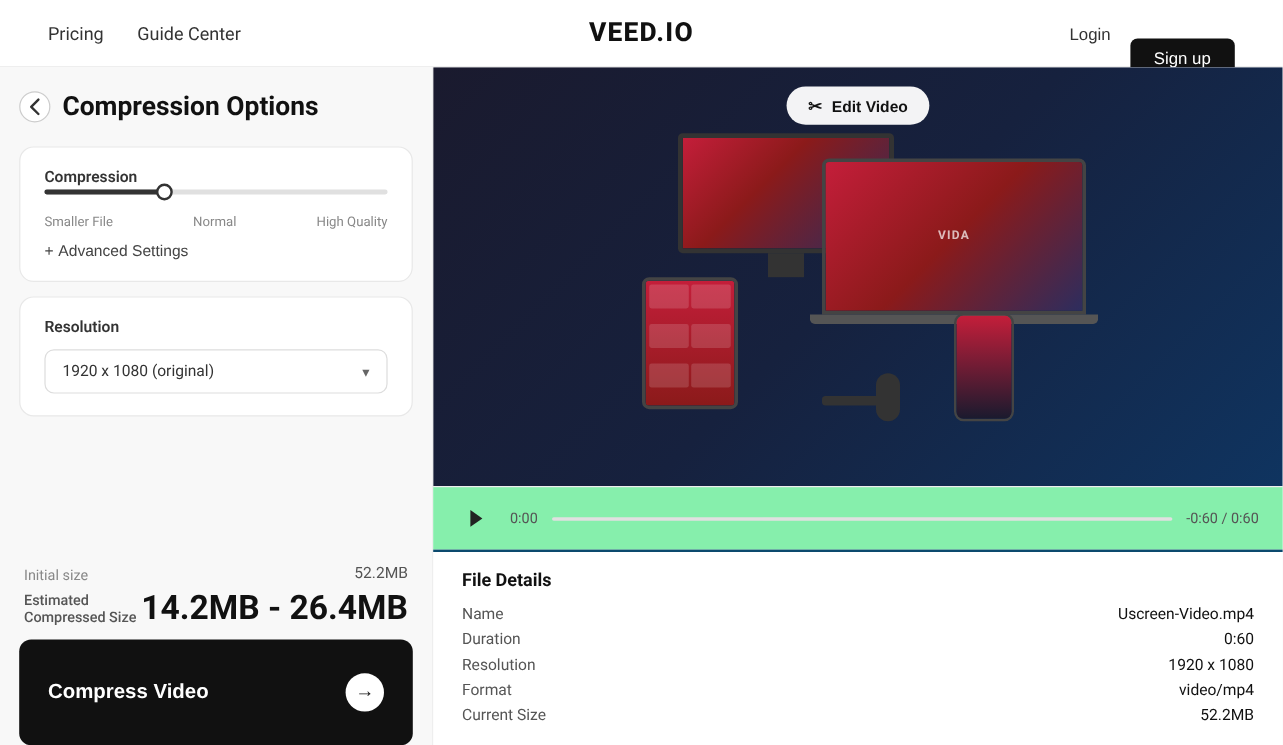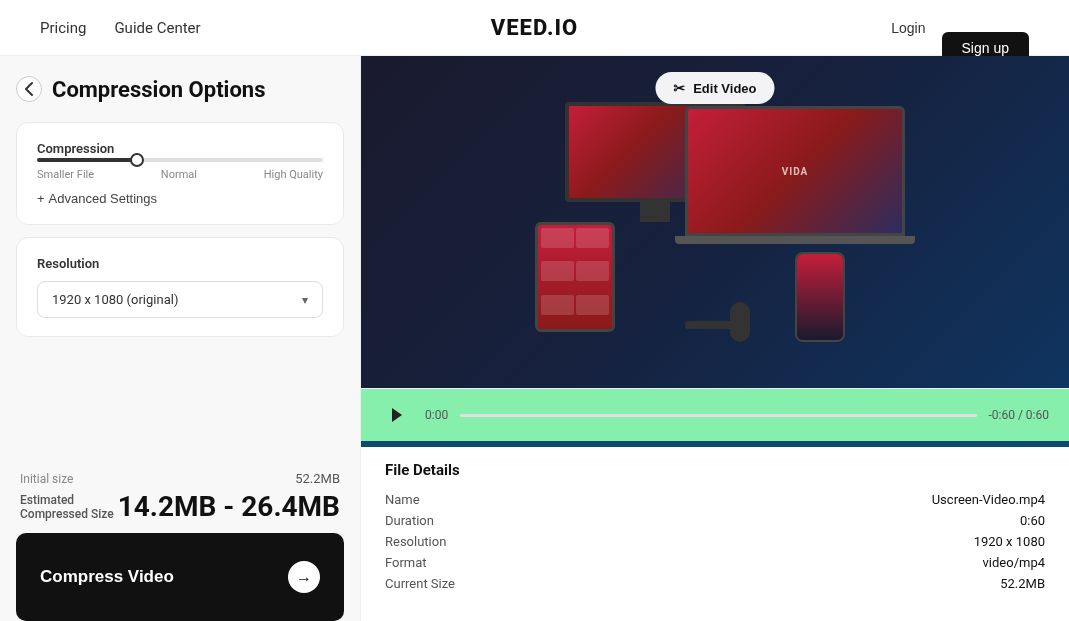--- a/index.html
+++ b/index.html
@@ -137,21 +137,21 @@
       background: #fff;
       border: 2px solid #333;
       border-radius: 50%;
       position: absolute;
       top: -5px;
       left: calc(35% - 7px);
     }
     .slider-labels {
       display: flex;
       justify-content: space-between;
-      margin-top: 6px;
+      margin-top: 16px;
       font-size: 11px;
       color: #888;
     }
     .advanced-settings-btn {
       display: flex;
       align-items: center;
       gap: 4px;
       font-size: 13px;
       color: #444;
       background: none;
@@ -271,21 +271,21 @@
       width: 380px;
       height: 240px;
       display: flex;
       align-items: center;
       justify-content: center;
     }
     
     .laptop {
       position: absolute;
       right: 0;
-      top: 4px;
+      top: 21px;
       width: 220px;
       height: 150px;
     }
     .laptop-screen {
       width: 220px;
       height: 130px;
       background: linear-gradient(135deg, #2d2d5e 0%, #1a1a3e 100%);
       border-radius: 6px 6px 0 0;
       border: 3px solid #444;
       overflow: hidden;
@@ -469,22 +469,22 @@
     }
     .progress-fill {
       width: 0%;
       height: 100%;
       background: #555;
       border-radius: 2px;
     }
 
     
     .file-details {
-      padding: 14px 24px 27px 24px;
-      border-top: 6px solid #0c4a6e;
+      padding: 14px 24px 14px 24px;
+      border-top: 2px solid #0c4a6e;
     }
     .file-details-title {
       font-size: 15px;
       font-weight: 700;
       color: #111;
       margin-bottom: 10px;
     }
     .detail-row {
       display: flex;
       justify-content: space-between;

